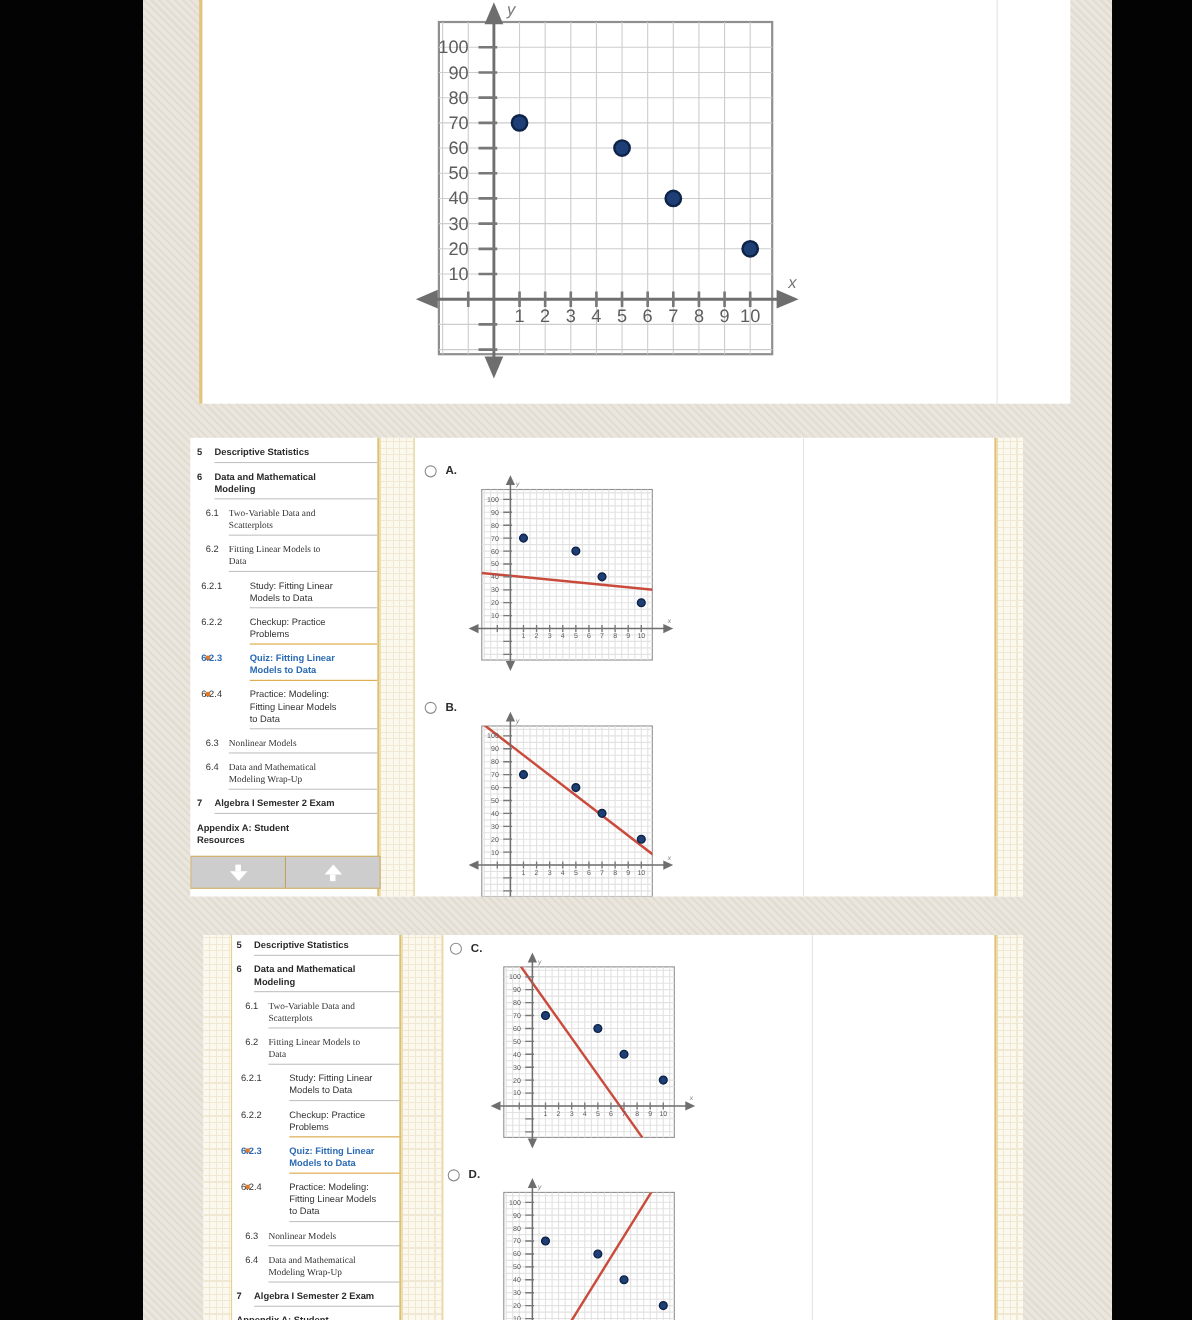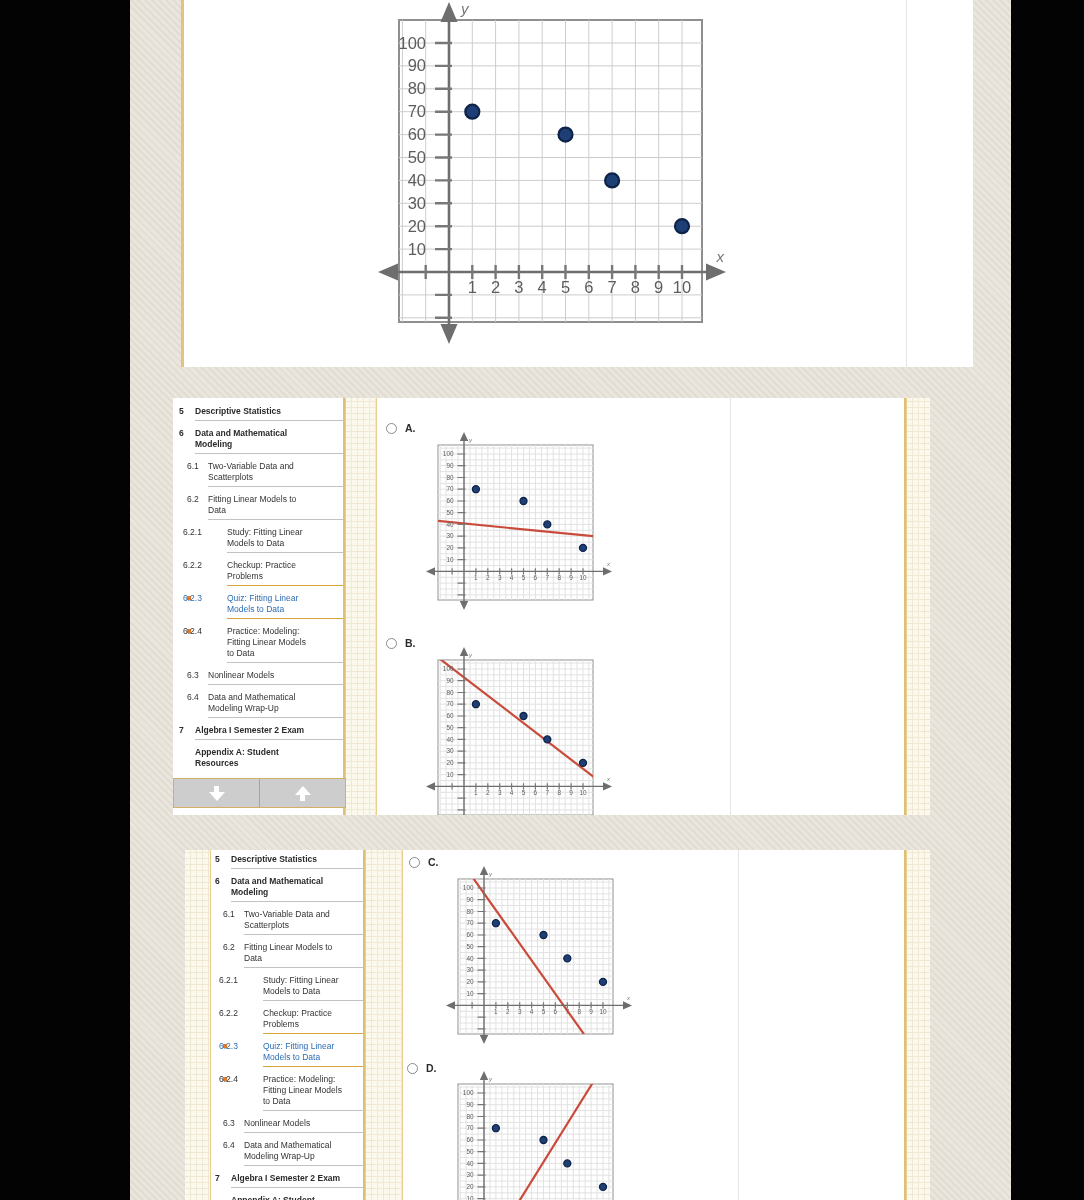--- a/index.html
+++ b/index.html
@@ -23,27 +23,27 @@
                        repeating-linear-gradient(90deg,transparent 0 5px,#f0e8d2 5px 6px);
       border-left:1px solid #e7cf8d;border-right:1px solid #e7cf8d;box-sizing:border-box;}
   .graph{position:absolute;}
   
   .sidebar{position:absolute;font-size:8.5px;line-height:11px;color:#333;}
   .sb-wrap-mid{left:4px;top:8px;width:166px;height:370px;overflow:hidden;}
   .sb-wrap-bot{left:28px;top:4px;width:166px;height:346px;overflow:hidden;}
   .sb-item{position:relative;margin-bottom:7px;}
   .sb-item .num{position:absolute;top:0;}
   .sb-item.bold{font-weight:bold;color:#2a2a2a;}
-  .sb-item.active{font-weight:normal;}
+  .sb-item.active{font-weight:bold;}
   .sb-item.active .num,.sb-item.active .txt{color:#2d6cb5;}
   .sb-item .txt{display:block;}
   .l0 .num{left:2px;}  .l0 .txt{margin-left:18px;max-width:128px;}  .l0 .sb-sep{margin-left:18px;}
-  .l1 .num{left:10px;} .l1 .txt{margin-left:31px;max-width:95px;}   .l1 .sb-sep{margin-left:31px;}
+  .l1 .num{left:10px;} .l1 .txt{margin-left:31px;max-width:95px;font-family:Liberation Serif, serif;}   .l1 .sb-sep{margin-left:31px;}
   .l2 .num{left:6px;} .l2 .txt{margin-left:50px;max-width:86px;}   .l2 .sb-sep{margin-left:50px;}
-  .nonum .txt{margin-left:18px;max-width:126px;}
+  .nonum .txt{margin-left:2px;max-width:126px;}
   .sb-sep{height:1px;background:#c2c2c2;margin-top:3px;}
   .sb-sep.gold{background:#dca63f;}
   .bullet{position:absolute;width:4px;height:4px;background:#dd7a2c;top:3px;left:10px;}
   
   .pager{position:absolute;left:0;top:380px;width:173px;height:30px;background:#cdcdcd;
          border:1px solid #d2b066;box-sizing:border-box;display:flex;}
   .pager .half{flex:1;display:flex;align-items:center;justify-content:center;cursor:pointer;}
   .pager .half + .half{border-left:1px solid #bfa45f;}
   .arrow{display:flex;flex-direction:column;align-items:center;}
   .arrow .stem{width:5px;height:6px;background:#fff;}

